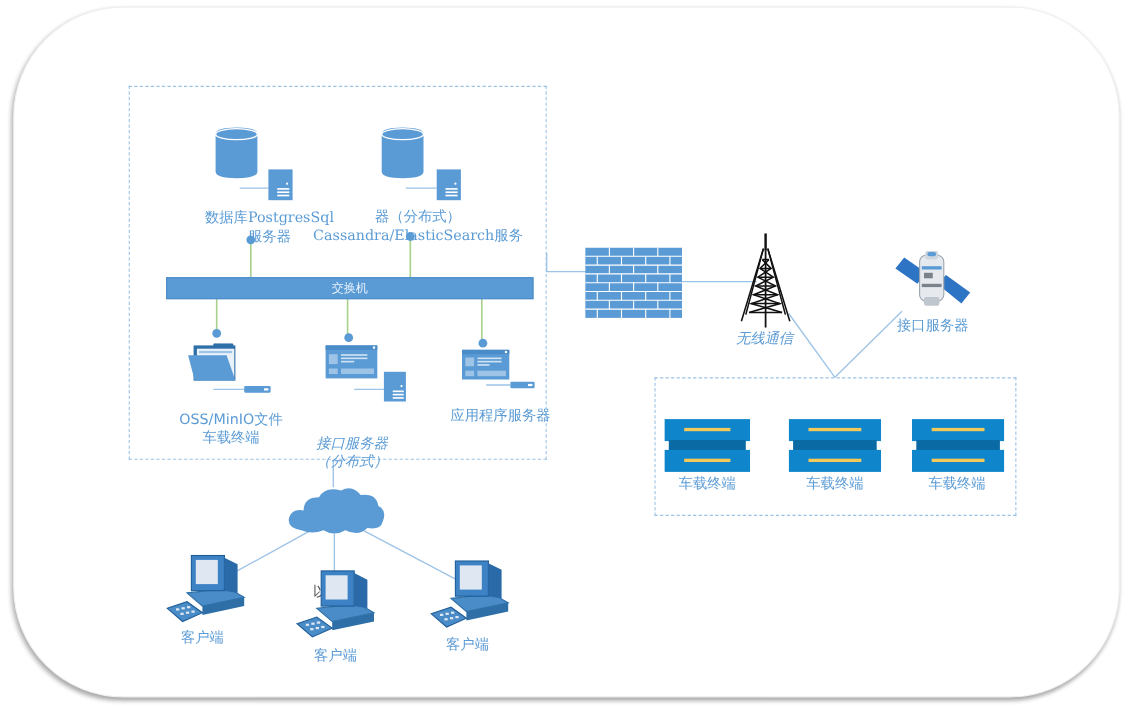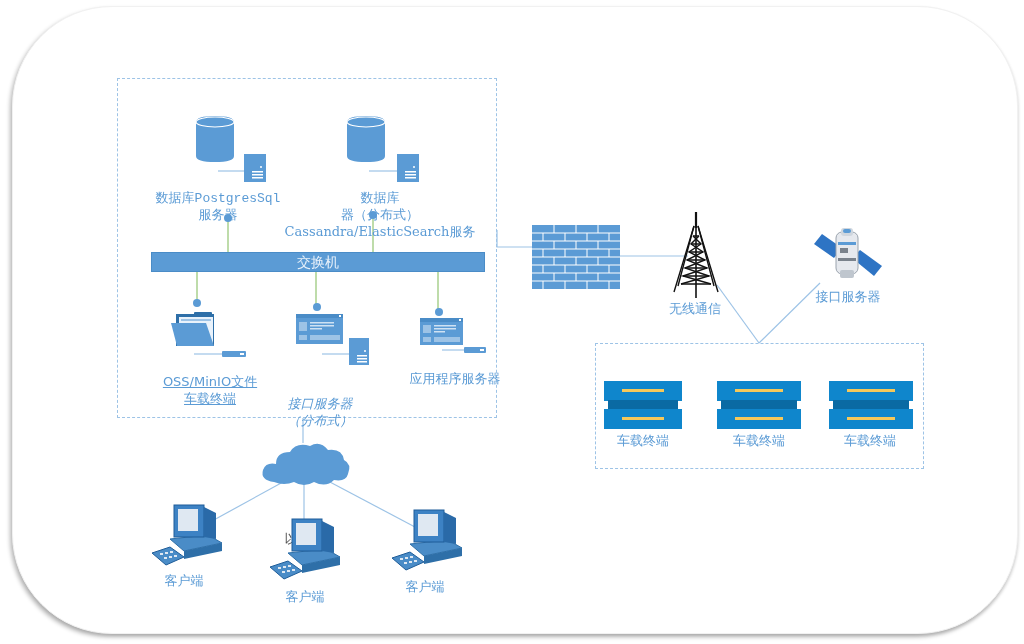--- a/index.html
+++ b/index.html
@@ -5,24 +5,24 @@
   html, body { margin: 0; padding: 0; background: #ffffff; }
   body { width: 1024px; height: 644px; position: relative; overflow: hidden;
          font-family: "DejaVu Serif", "Liberation Serif", serif; }
   .card { position: absolute; left: 12px; top: 6px; width: 1004px; height: 626px;
           border-radius: 100px; background: #ffffff;
           box-shadow: -2px 3px 4px rgba(0,0,0,0.28), 1px 2px 3px rgba(0,0,0,0.08);
           border: 1px solid #f1f1f1; }
   .dash { position: absolute; border: 1.5px dashed #9dc3e6; }
   .lbl { position: absolute; color: #5b9bd5; font-size: 13px; line-height: 17px;
          text-align: center; white-space: nowrap; }
-  .lbl.sans { font-family: "DejaVu Sans", "Liberation Sans", sans-serif; text-decoration: underline; }
+  .lbl.sans { font-family: "DejaVu Sans", "Liberation Sans", sans-serif; }
   .switch { position: absolute; left: 151px; top: 252px; width: 332px; height: 18px;
             background: #5b9bd5; border: 1px solid #4a8cc7; color: #e8f1fa;
-            font-size: 14px; text-align: center; line-height: 18px; }
+            font-size: 11px; text-align: center; line-height: 18px; }
   svg.abs { position: absolute; left: 0; top: 0; }
   .ico { position: absolute; }
 </style>
 </head>
 <body>
 
 <div class="card"></div>
 
 <svg class="abs" width="1024" height="644">
 
@@ -64,26 +64,25 @@
   <path d="M4 8 Q4 2 23 2 Q42 2 42 8 L42 42 Q42 48 23 48 Q4 48 4 42 Z" fill="#5b9bd5"></path>
   <ellipse cx="23" cy="8" rx="19" ry="5" fill="none" stroke="#ffffff" stroke-width="1.2"></ellipse>
   <line x1="26" y1="57" x2="54" y2="57" stroke="#9dc3e6" stroke-width="1.2"></line>
   <rect x="54" y="40" width="22" height="28" fill="#5b9bd5"></rect>
   <circle cx="71" cy="53" r="1" fill="#fff"></circle>
   <rect x="62" y="57" width="11" height="1.5" fill="#fff"></rect>
     <rect x="62" y="60" width="11" height="1.5" fill="#fff"></rect>
     <rect x="62" y="63" width="11" height="1.5" fill="#fff"></rect>
 </svg>
 
-<div class="lbl" style="left:148px; top:190px; width:140px;font-family:Liberation Mono, monospace;">
+<div class="lbl" style="left:175px; top:190px; width:140px;">
   <div>数据库PostgresSql</div>
   <div>服务器</div>
 </div>
 <div class="lbl" style="left:280px; top:189px; width:200px;">
-  <div>数据库</div>
   <div>器（分布式）</div>
   <div>Cassandra/ElasticSearch服务</div>
 </div>
 
 <div class="switch">
   <span>交换机</span>
 </div>
 
 <svg class="ico" style="left:170px; top:312px;" width="80" height="50" viewBox="0 0 80 50">
   <rect x="24" y="0" width="18" height="5" rx="1" fill="#2e6fa8"></rect>
@@ -188,21 +187,21 @@
   <line x1="24" y1="0" x2="24" y2="16" stroke="#111" stroke-width="2.2"></line>
   <g stroke="#111" stroke-width="1.4" fill="none">
     <path d="M22 14 L6 74 M26 14 L42 74"></path>
     <path d="M22 14 L2 80 M26 14 L46 80"></path>
     <path d="M21 24 L27 24 M19 32 L29 32 M17 40 L31 40 M15 48 L33 48 M13 56 L35 56 M11 64 L37 64 M9 72 L39 72"></path>
     <path d="M21 24 L29 32 L17 40 L33 48 L13 56 L37 64 L9 72"></path>
     <path d="M27 24 L19 32 L31 40 L15 48 L35 56 L11 64 L39 72"></path>
   </g>
   <line x1="24" y1="16" x2="24" y2="86" stroke="#111" stroke-width="1.6"></line>
 </svg>
-<div class="lbl" style="left:655px; top:300px; width:80px;">无线通信</div>
+<div class="lbl" style="left:655px; top:300px; width:80px;font-style:italic;">无线通信</div>
 
 <svg class="ico" style="left:812px; top:228px;" width="72" height="56" viewBox="0 0 72 56">
   <path d="M2 16 L10 6 L30 20 L22 30 Z" fill="#2e74c4"></path>
   <path d="M40 30 L48 22 L70 38 L62 48 Z" fill="#2e74c4"></path>
   <rect x="24" y="4" width="22" height="42" rx="6" fill="#e6e9ee" stroke="#9aa3ad" stroke-width="1"></rect>
   <rect x="29" y="0" width="12" height="8" rx="3" fill="#cfd6de"></rect>
   <rect x="31" y="1" width="8" height="4" rx="2" fill="#5b9bd5"></rect>
   <rect x="26" y="14" width="18" height="3" fill="#5b9bd5"></rect>
   <rect x="28" y="20" width="8" height="5" fill="#7a828c"></rect>
   <rect x="26" y="30" width="18" height="3" fill="#7a828c"></rect>

